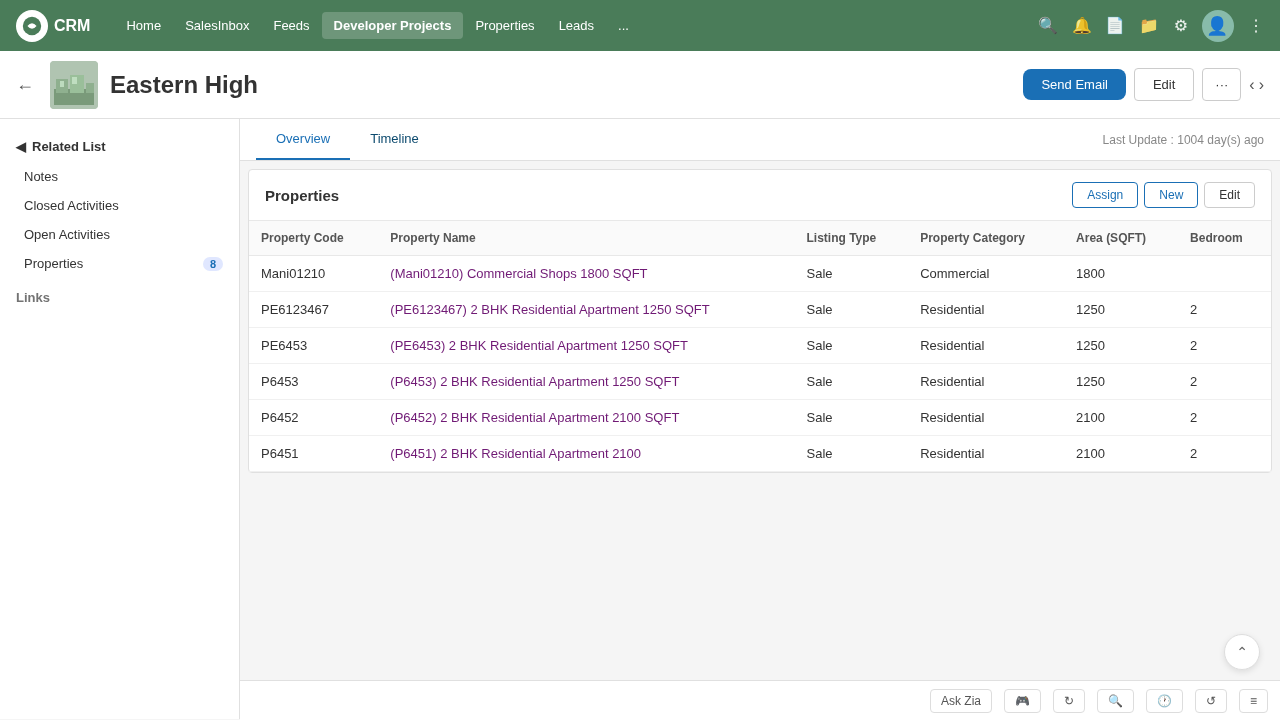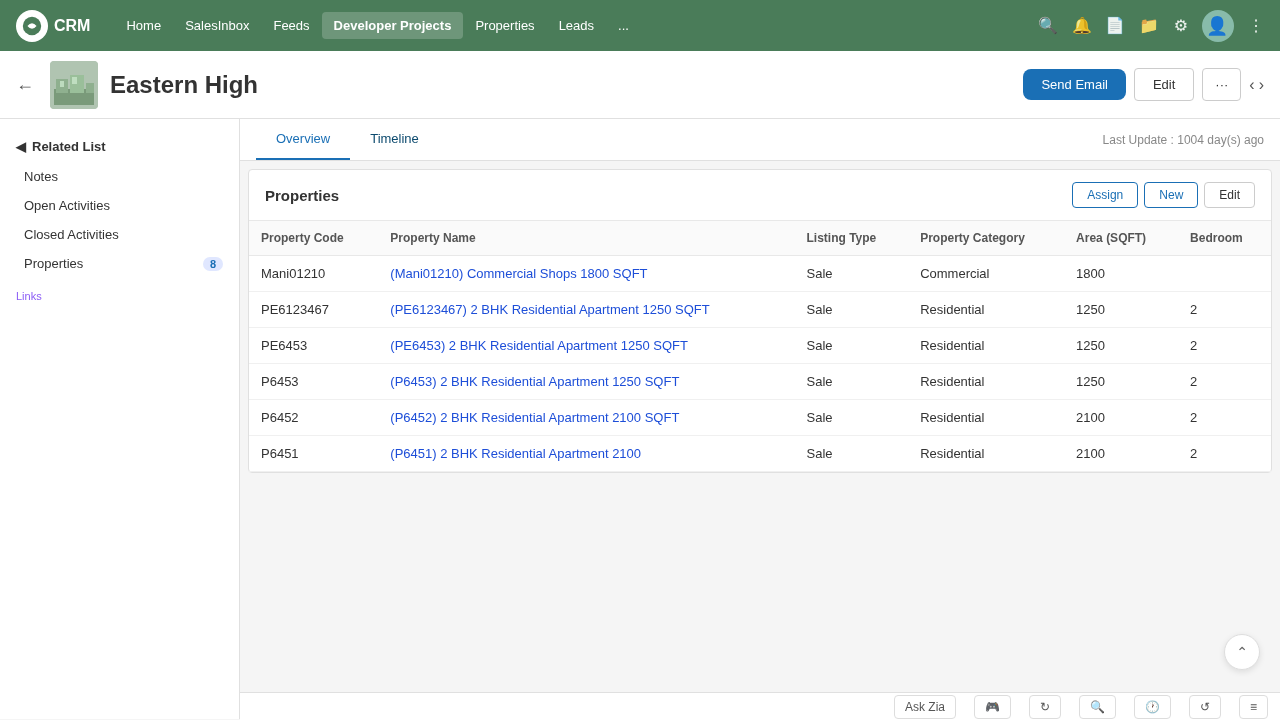--- a/index.html
+++ b/index.html
@@ -170,23 +170,23 @@
     }
     .badge {
       background: #e0e7ff;
       color: #1a6fb5;
       border-radius: 10px;
       padding: 1px 7px;
       font-size: 11px;
       font-weight: bold;
     }
     .sidebar-links-title {
-      font-size: 11px;
-      font-weight: normal;
-      color: #8b5cf6;
+      font-size: 13px;
+      font-weight: bold;
+      color: #737373;
       padding: 12px 16px 4px;
     }
 
     
     .right-content {
       flex: 1;
       overflow-y: auto;
       background: #f5f5f5;
     }
 
@@ -286,21 +286,21 @@
       background: #fafafa;
     }
     .prop-table td {
       padding: 10px 12px;
       font-size: 13px;
       color: #333;
       border-bottom: 1px solid #f0f0f0;
       vertical-align: top;
     }
     .prop-link {
-      color: #1d4ed8;
+      color: #701a75;
       cursor: pointer;
       text-decoration: none;
     }
 
     
     .scroll-up-btn {
       position: absolute;
       right: 20px;
       bottom: 60px;
       width: 36px;
@@ -316,28 +316,28 @@
       font-size: 14px;
       color: #666;
     }
 
     
     .bottom-toolbar {
       position: fixed;
       bottom: 0;
       right: 0;
       width: calc(100% - 240px);
-      height: 28px;
+      height: 40px;
       background: white;
       border-top: 1px solid #e0e0e0;
       display: flex;
       align-items: center;
       justify-content: flex-end;
       padding: 0 12px;
-      gap: 18px;
+      gap: 12px;
     }
     .bottom-btn {
       background: white;
       border: 1px solid #ddd;
       border-radius: 4px;
       padding: 4px 10px;
       font-size: 12px;
       cursor: pointer;
       color: #555;
     }
@@ -406,24 +406,24 @@
 
   <div class="sidebar">
     <div class="sidebar-section-title">
       <span>◀</span>
       <span>Related List</span>
     </div>
     <div class="sidebar-item">
       <span>Notes</span>
     </div>
     <div class="sidebar-item">
+      <span>Closed Activities</span>
+    </div>
+    <div class="sidebar-item">
       <span>Open Activities</span>
-    </div>
-    <div class="sidebar-item">
-      <span>Closed Activities</span>
     </div>
     <div class="sidebar-item">
       <span>Properties</span>
       <span class="badge">8</span>
     </div>
     <div class="sidebar-links-title">
       <span>Links</span>
     </div>
   </div>
 

